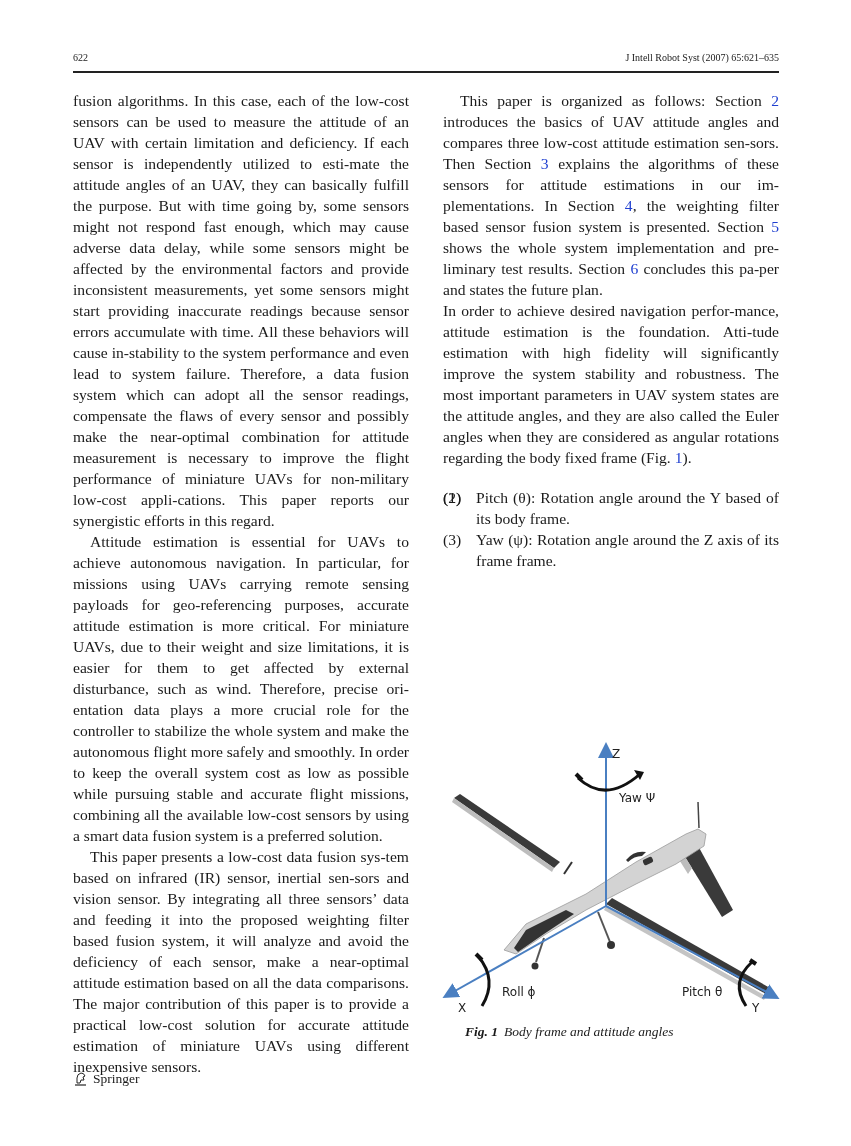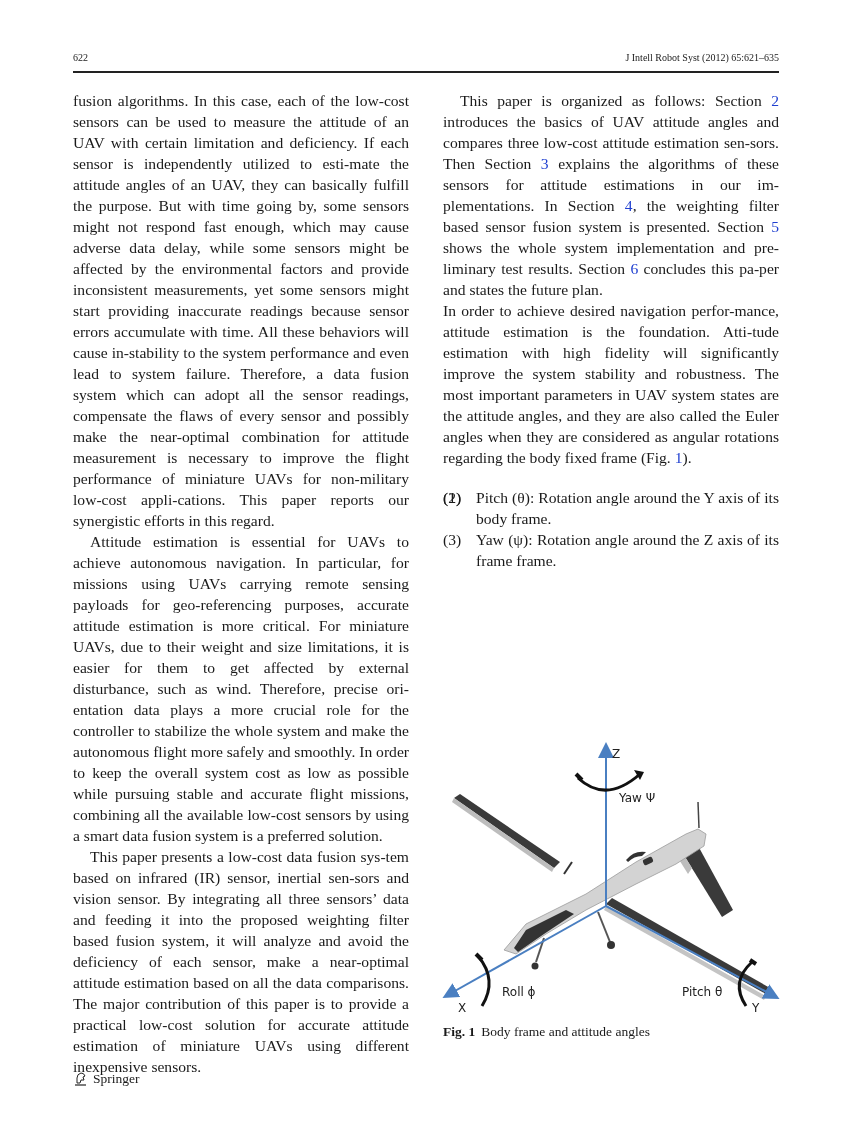--- a/index.html
+++ b/index.html
@@ -18,49 +18,49 @@
   .col p { margin: 0; }
   .col p.indent { text-indent: 17px; }
   .link { color: #1f3fd0; }
   .section-title { font-weight: bold; font-size: 15.4px; margin: 52px 0 19px 0; text-align: left; }
   .enum { margin: 19px 0 0 0; padding: 0; list-style: none; text-align: left; }
   .enum li { position: relative; padding-left: 33px; margin: 0; text-align: justify; }
   .enum li .num { position: absolute; left: 0; top: 0; }
   .figure { position: absolute; left: 436px; top: 734px; width: 350px; height: 280px; }
   .figure svg { width: 350px; height: 280px; display: block; }
   .fig-label { font-family: "DejaVu Sans", "Liberation Sans", sans-serif; font-size: 12px; fill: #222; }
-  .caption { position: absolute; left: 443px; top: 1024px; font-size: 13.5px; }
+  .caption { position: absolute; left: 465px; top: 1024px; font-size: 13.5px; font-style: italic; }
   .caption b { font-weight: bold; margin-right: 6px; }
   .footer { position: absolute; left: 73px; top: 1071px; font-size: 13.5px; display: flex; align-items: center; }
   .footer .logo { width: 16px; height: 16px; margin-right: 4px; }
 </style>
 </head>
 <body>
 
 <div class="header">
   <span class="pnum">622</span>
-  <span class="journal">J Intell Robot Syst (2012) 65:621–635</span>
+  <span class="journal">J Intell Robot Syst (2007) 65:621–635</span>
 </div>
 <div class="header-rule"></div>
 
 <div class="col col-left">
   <p>fusion algorithms. In this case, each of the low-cost sensors can be used to measure the attitude of an UAV with certain limitation and deficiency. If each sensor is independently utilized to esti-mate the attitude angles of an UAV, they can basically fulfill the purpose. But with time going by, some sensors might not respond fast enough, which may cause adverse data delay, while some sensors might be affected by the environmental factors and provide inconsistent measurements, yet some sensors might start providing inaccurate readings because sensor errors accumulate with time. All these behaviors will cause in-stability to the system performance and even lead to system failure. Therefore, a data fusion system which can adopt all the sensor readings, compensate the flaws of every sensor and possibly make the near-optimal combination for attitude measurement is necessary to improve the flight performance of miniature UAVs for non-military low-cost appli-cations. This paper reports our synergistic efforts in this regard.</p>
   <p class="indent">Attitude estimation is essential for UAVs to achieve autonomous navigation. In particular, for missions using UAVs carrying remote sensing payloads for geo-referencing purposes, accurate attitude estimation is more critical. For miniature UAVs, due to their weight and size limitations, it is easier for them to get affected by external disturbance, such as wind. Therefore, precise ori-entation data plays a more crucial role for the controller to stabilize the whole system and make the autonomous flight more safely and smoothly. In order to keep the overall system cost as low as possible while pursuing stable and accurate flight missions, combining all the available low-cost sensors by using a smart data fusion system is a preferred solution.</p>
   <p class="indent">This paper presents a low-cost data fusion sys-tem based on infrared (IR) sensor, inertial sen-sors and vision sensor. By integrating all three sensors’ data and feeding it into the proposed weighting filter based fusion system, it will analyze and avoid the deficiency of each sensor, make a near-optimal attitude estimation based on all the data comparisons. The major contribution of this paper is to provide a practical low-cost solution for accurate attitude estimation of miniature UAVs using different inexpensive sensors.</p>
 </div>
 
 <div class="col col-right">
   <p class="indent"><span>This paper is organized as follows: Section </span><a class="link">2</a><span> introduces the basics of UAV attitude angles and compares three low-cost attitude estimation sen-sors. Then Section </span><a class="link">3</a><span> explains the algorithms of these sensors for attitude estimations in our im-plementations. In Section </span><a class="link">4</a><span>, the weighting filter based sensor fusion system is presented. Section </span><a class="link">5</a><span> shows the whole system implementation and pre-liminary test results. Section </span><a class="link">6</a><span> concludes this pa-per and states the future plan.</span></p>
 
 
   <p><span>In order to achieve desired navigation perfor-mance, attitude estimation is the foundation. Atti-tude estimation with high fidelity will significantly improve the system stability and robustness. The most important parameters in UAV system states are the attitude angles, and they are also called the Euler angles when they are considered as angular rotations regarding the body fixed frame (Fig. </span><a class="link">1</a><span>).</span></p>
 
   <ul class="enum">
     <li><span class="num">(1)</span></li>
-    <li><span class="num">(2)</span><span>Pitch (θ): Rotation angle around the Y axis of its body frame.</span></li>
+    <li><span class="num">(2)</span><span>Pitch (θ): Rotation angle around the Y based of its body frame.</span></li>
     <li><span class="num">(3)</span><span>Yaw (ψ): Rotation angle around the Z axis of its frame frame.</span></li>
   </ul>
 </div>
 
 <div class="figure">
   <svg viewBox="0 0 350 280" xmlns="http://www.w3.org/2000/svg">
     <defs>
       <marker id="arr" markerWidth="8" markerHeight="8" refX="6" refY="4" orient="auto">
         <path d="M0,0 L8,4 L0,8 Z" fill="#4a7fc1"></path>
       </marker>

